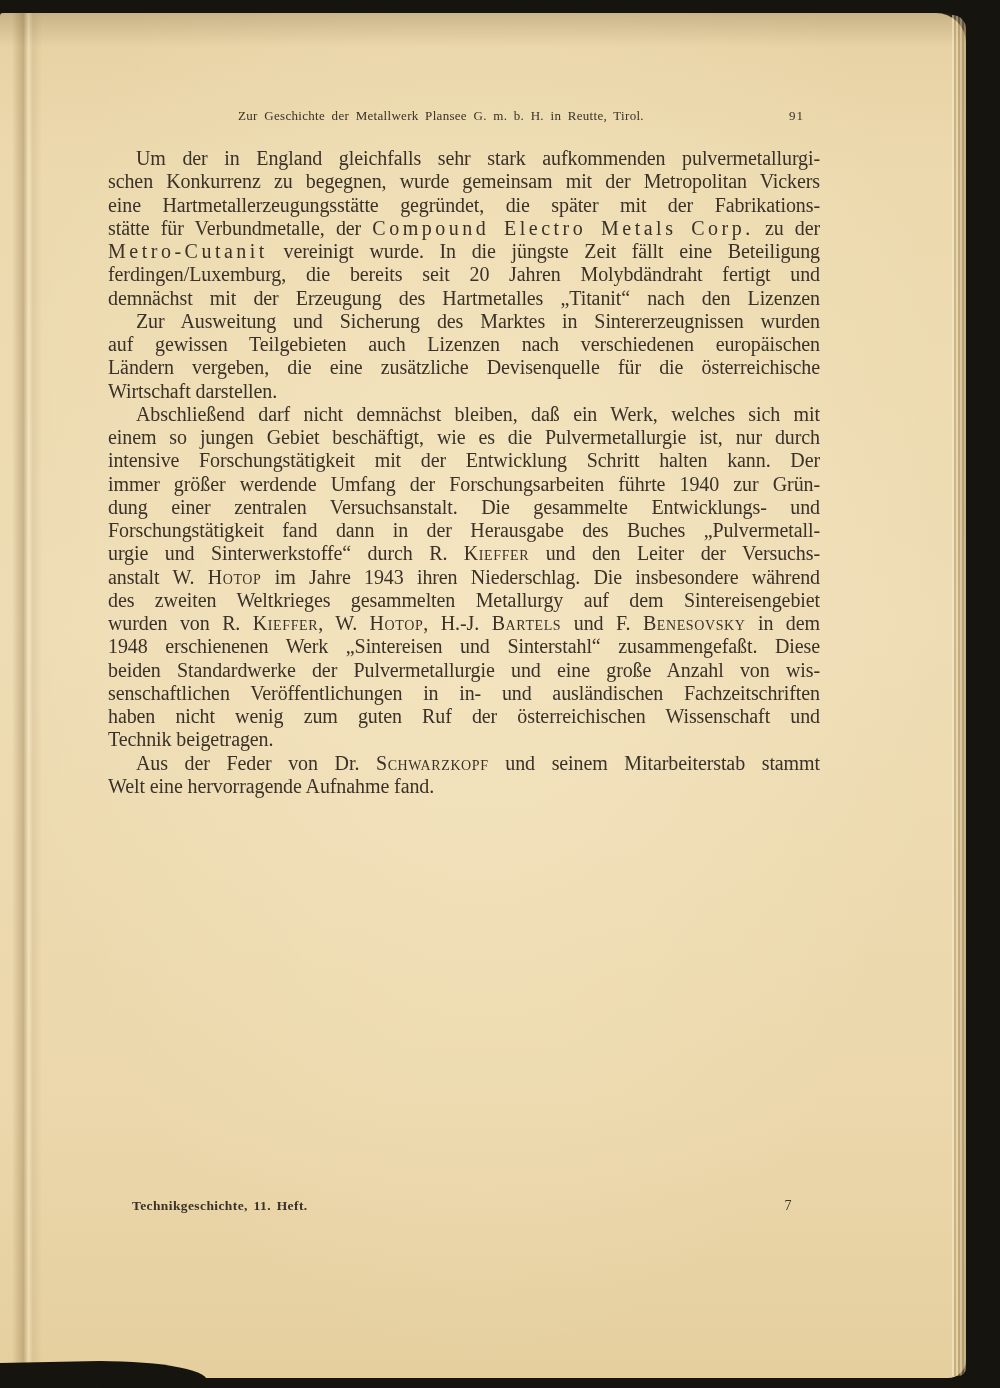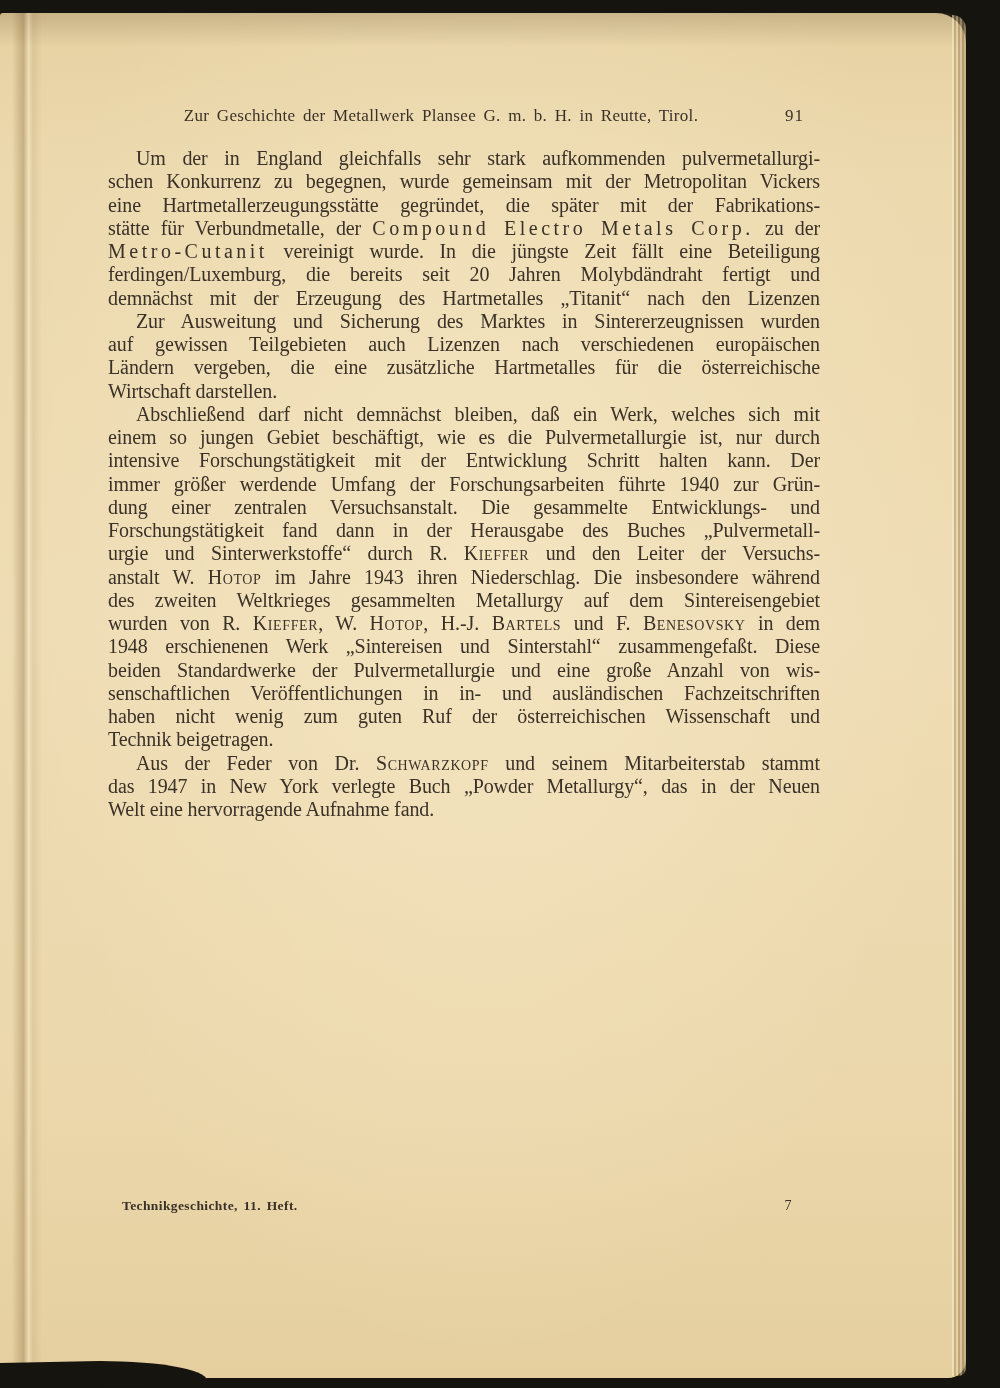--- a/index.html
+++ b/index.html
@@ -45,21 +45,21 @@
   
   .corner-curl {
     position: absolute; left: -8px; bottom: -10px; width: 215px; height: 27px;
     background: #16140e;
     border-top-right-radius: 120px 22px;
     transform: rotate(-1.2deg);
   }
   .header {
     position: absolute; left: 108px; top: 92px; width: 712px;
     display: flex; align-items: flex-start;
-    font-size: 17px; line-height: 22px;
+    font-size: 13px; line-height: 22px;
   }
   .header-title {
     flex: 1; text-align: center; padding-right: 46px;
     word-spacing: 3px; letter-spacing: 0.3px;
   }
   .header-page-num {
     position: absolute; right: 16px; top: 0;
     letter-spacing: 1px;
   }
   .text-body {
@@ -74,21 +74,21 @@
   }
   .line.last { text-align-last: left; }
   .line.first { text-indent: 28px; }
   .sp { letter-spacing: 3.5px; }
   .sc { font-variant: small-caps; letter-spacing: 0.6px; }
   .footer {
     position: absolute; left: 108px; top: 1185px; width: 712px;
     display: flex; justify-content: space-between; align-items: baseline;
     font-size: 13.5px; font-weight: bold; letter-spacing: 0.4px;
   }
-  .footer-journal { margin-left: 14px; word-spacing: 2px; }
+  .footer-journal { margin-left: 24px; word-spacing: 2px; }
   .footer-page-num { margin-right: 28px; font-weight: normal; font-size: 14px; }
 </style>
 </head>
 <body>
 
 <div class="page">
   <div class="gutter-shadow"></div>
   <div class="page-edge"></div>
 
   <div class="header">
@@ -102,21 +102,21 @@
         <div class="line">schen Konkurrenz zu begegnen, wurde gemeinsam mit der Metropolitan Vickers</div>
         <div class="line">eine Hartmetallerzeugungsstätte gegründet, die später mit der Fabrikations-</div>
         <div class="line">stätte für Verbundmetalle, der <span class="sp">Compound Electro Metals Corp.</span> zu der</div>
         <div class="line"><span class="sp">Metro-Cutanit</span> vereinigt wurde. In die jüngste Zeit fällt eine Beteiligung</div>
         <div class="line">ferdingen/Luxemburg, die bereits seit 20 Jahren Molybdändraht fertigt und</div>
         <div class="line">demnächst mit der Erzeugung des Hartmetalles „Titanit“ nach den Lizenzen</div>
       </div>
       <div>
         <div class="line first">Zur Ausweitung und Sicherung des Marktes in Sintererzeugnissen wurden</div>
         <div class="line">auf gewissen Teilgebieten auch Lizenzen nach verschiedenen europäischen</div>
-        <div class="line">Ländern vergeben, die eine zusätzliche Hartmetalles für die österreichische</div>
+        <div class="line">Ländern vergeben, die eine zusätzliche Devisenquelle für die österreichische</div>
         <div class="line last">Wirtschaft darstellen.</div>
       </div>
       <div>
         <div class="line first">Abschließend darf nicht demnächst bleiben, daß ein Werk, welches sich mit</div>
         <div class="line">einem so jungen Gebiet beschäftigt, wie es die Pulvermetallurgie ist, nur durch</div>
         <div class="line">intensive Forschungstätigkeit mit der Entwicklung Schritt halten kann. Der</div>
         <div class="line">immer größer werdende Umfang der Forschungsarbeiten führte 1940 zur Grün-</div>
         <div class="line">dung einer zentralen Versuchsanstalt. Die gesammelte Entwicklungs- und</div>
         <div class="line">Forschungstätigkeit fand dann in der Herausgabe des Buches „Pulvermetall-</div>
         <div class="line">urgie und Sinterwerkstoffe“ durch R. <span class="sc">Kieffer</span> und den Leiter der Versuchs-</div>
@@ -124,21 +124,20 @@
         <div class="line">des zweiten Weltkrieges gesammelten Metallurgy auf dem Sintereisengebiet</div>
         <div class="line">wurden von R. <span class="sc">Kieffer</span>, W. <span class="sc">Hotop</span>, H.-J. <span class="sc">Bartels</span> und F. <span class="sc">Benesovsky</span> in dem</div>
         <div class="line">1948 erschienenen Werk „Sintereisen und Sinterstahl“ zusammengefaßt. Diese</div>
         <div class="line">beiden Standardwerke der Pulvermetallurgie und eine große Anzahl von wis-</div>
         <div class="line">senschaftlichen Veröffentlichungen in in- und ausländischen Fachzeitschriften</div>
         <div class="line">haben nicht wenig zum guten Ruf der österreichischen Wissenschaft und</div>
         <div class="line last">Technik beigetragen.</div>
       </div>
       <div>
         <div class="line first">Aus der Feder von Dr. <span class="sc">Schwarzkopf</span> und seinem Mitarbeiterstab stammt</div>
-        <div class="line">das 1947 in New York verlegte Buch „Powder Metallurgy“, das in der Neuen</div>
         <div class="line last">Welt eine hervorragende Aufnahme fand.</div>
       </div>
     </div>
 
   <div class="footer">
     <span class="footer-journal">Technikgeschichte, 11. Heft.</span>
     <span class="footer-page-num">7</span>
   </div>
 
   <div class="corner-curl"></div>

